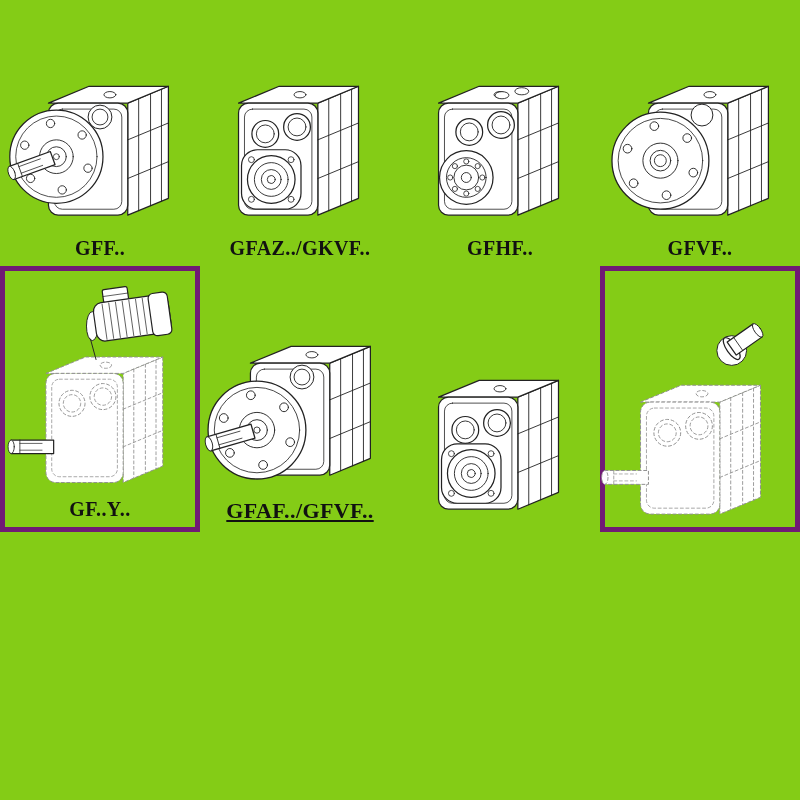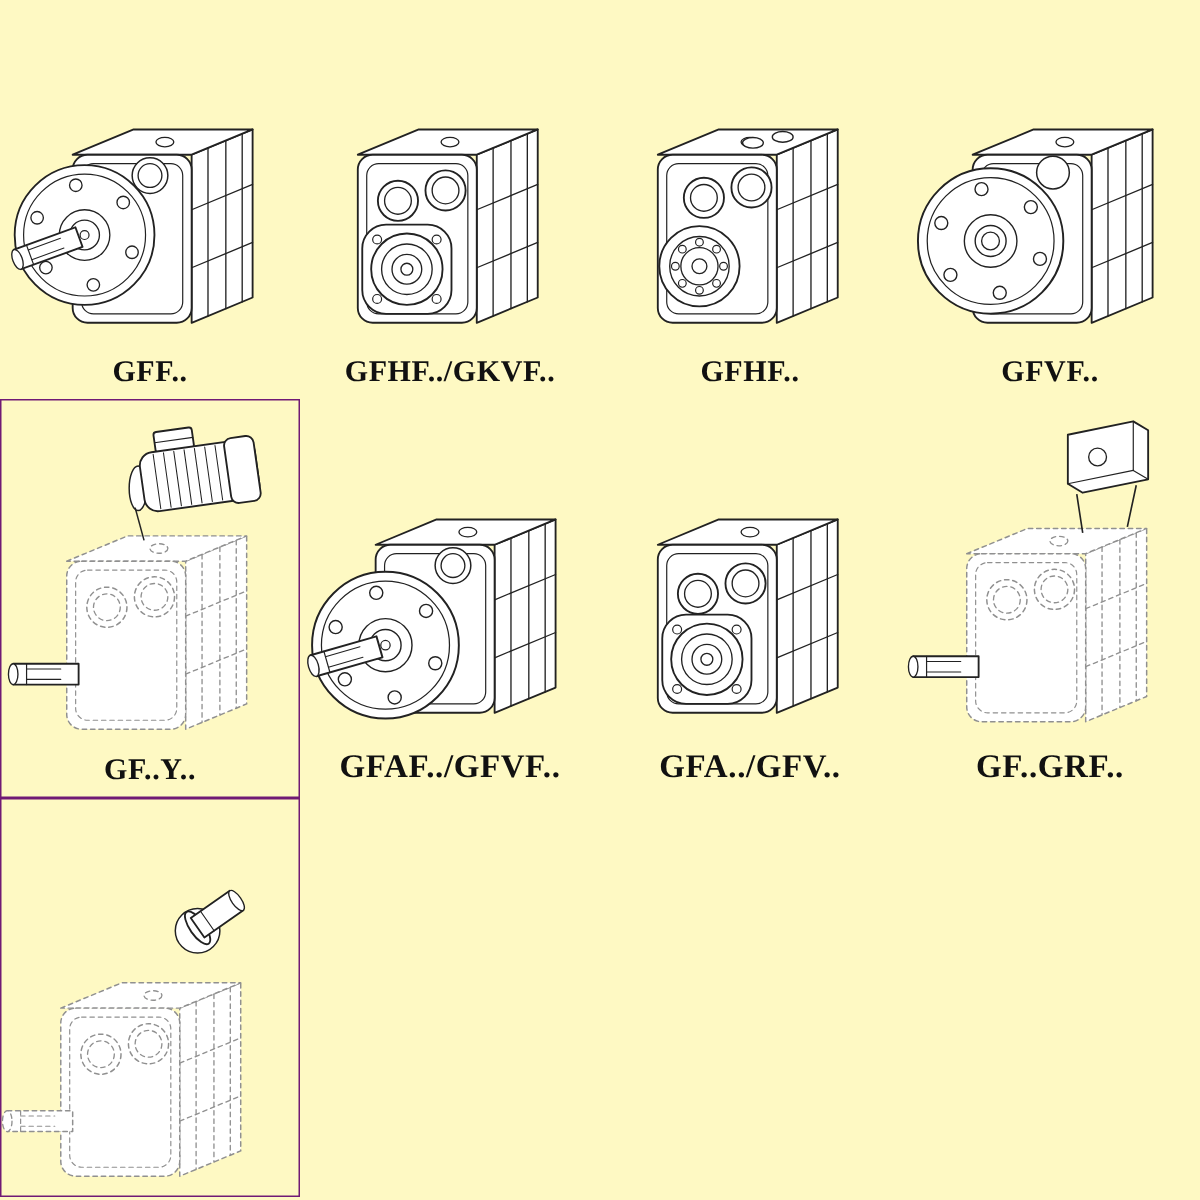--- a/index.html
+++ b/index.html
@@ -1,24 +1,24 @@
 <!DOCTYPE html>
 <html><head>
 <meta charset="utf-8">
 <style>
   html,body{margin:0;padding:0;background:#ffffff;}
-  #page{width:800px;height:800px;background:#fef9c3;box-sizing:border-box;
+  #page{width:800px;height:800px;background:#84cc16;box-sizing:border-box;
         display:grid;grid-template-columns:repeat(4,200px);grid-template-rows:repeat(3,266px);
         font-family:"Liberation Serif", serif;}
   figure.cell{margin:0;padding:2px 0 0 0;display:flex;flex-direction:column;align-items:center;
         justify-content:flex-end;box-sizing:border-box;}
   figcaption.model{font-weight:bold;font-size:20px;color:#111;letter-spacing:.4px;
         line-height:1;padding:2px 0 8px 0;text-align:center;white-space:nowrap;}
-  .r3 figcaption.model{font-size:22px;padding-bottom:10px;}
-  .boxed{border:1px solid #701a75;}
+  .r3 figcaption.model{font-size:22px;padding-bottom:10px;text-decoration:underline;}
+  .boxed{border:5px solid #701a75;}
   svg.drawing{display:block;}
   svg.drawing use{stroke:#222;fill:none;stroke-width:1.25;stroke-linejoin:round;stroke-linecap:round;}
   svg.phantom use{stroke:#909090;stroke-dasharray:3 2.6;stroke-width:1;}
   svg.phantom use.hard{stroke:#222;stroke-dasharray:none;stroke-width:1.25;}
   #defs{position:absolute;width:0;height:0;overflow:hidden;}
 </style>
 </head>
 <body>
 
 <svg id="defs" xmlns="http://www.w3.org/2000/svg" aria-hidden="true">
@@ -141,21 +141,21 @@
     </svg>
     <figcaption class="model">GFF..</figcaption>
   </figure>
 
   <figure class="cell">
     <svg class="drawing" width="200" height="230" viewBox="0 0 200 232">
       <use href="#body" transform="translate(8,2)"></use>
       <use href="#bores2" transform="translate(8,2)"></use>
       <use href="#hub" transform="translate(8,2)"></use>
     </svg>
-    <figcaption class="model">GFHF../GKVF..</figcaption>
+    <figcaption class="model">GFAZ../GKVF..</figcaption>
   </figure>
 
   <figure class="cell">
     <svg class="drawing" width="200" height="230" viewBox="0 0 200 232">
       <use href="#body" transform="translate(8,2)"></use>
       <ellipse cx="102" cy="90" rx="7" ry="3.6" stroke="#222" stroke-width="0.9" fill="#fff"></ellipse>
       <ellipse cx="122" cy="86" rx="7" ry="3.6" stroke="#222" stroke-width="0.9" fill="#fff"></ellipse>
       <use href="#bores2" transform="translate(12,0)"></use>
       <use href="#rosette" transform="translate(6,2)"></use>
     </svg>
@@ -197,33 +197,22 @@
     </svg>
     <figcaption class="model">GFAF../GFVF..</figcaption>
   </figure>
 
   <figure class="cell r3">
     <svg class="drawing" width="200" height="230" viewBox="0 0 200 232">
       <use href="#body" transform="translate(8,0)"></use>
       <use href="#bores2" transform="translate(8,2)"></use>
       <use href="#hub" transform="translate(8,0)"></use>
     </svg>
-    <figcaption class="model">GFA../GFV..</figcaption>
-  </figure>
-
-  <figure class="cell r3">
-    <svg class="drawing phantom" width="200" height="230" viewBox="0 0 200 232">
-      <use href="#body" transform="translate(14,6)"></use>
-      <use href="#bores2" transform="translate(14,6)"></use>
-      <path d="M118,62 L122,88 M158,56 L152,84" stroke="#222" fill="none" stroke-width="1.1"></path>
-      <use href="#adapterblock" class="hard" transform="translate(112,10)"></use>
-      <use href="#shaft" class="hard" transform="translate(4,28)"></use>
-    </svg>
-    <figcaption class="model">GF..GRF..</figcaption>
-  </figure>
+  </figure>
+
 
   <figure class="cell r3 boxed">
     <svg class="drawing phantom" width="200" height="230" viewBox="0 0 200 232">
       <use href="#body" transform="translate(10,10)"></use>
       <use href="#bores2" transform="translate(10,10)"></use>
       <use href="#shaft" transform="translate(0,32)"></use>
       <circle cx="132" cy="54" r="15" stroke="#222" stroke-width="1" fill="#fff"></circle>
       <use href="#inshaft" class="hard" transform="translate(132,52) rotate(-35)"></use>
     </svg>
   </figure>

